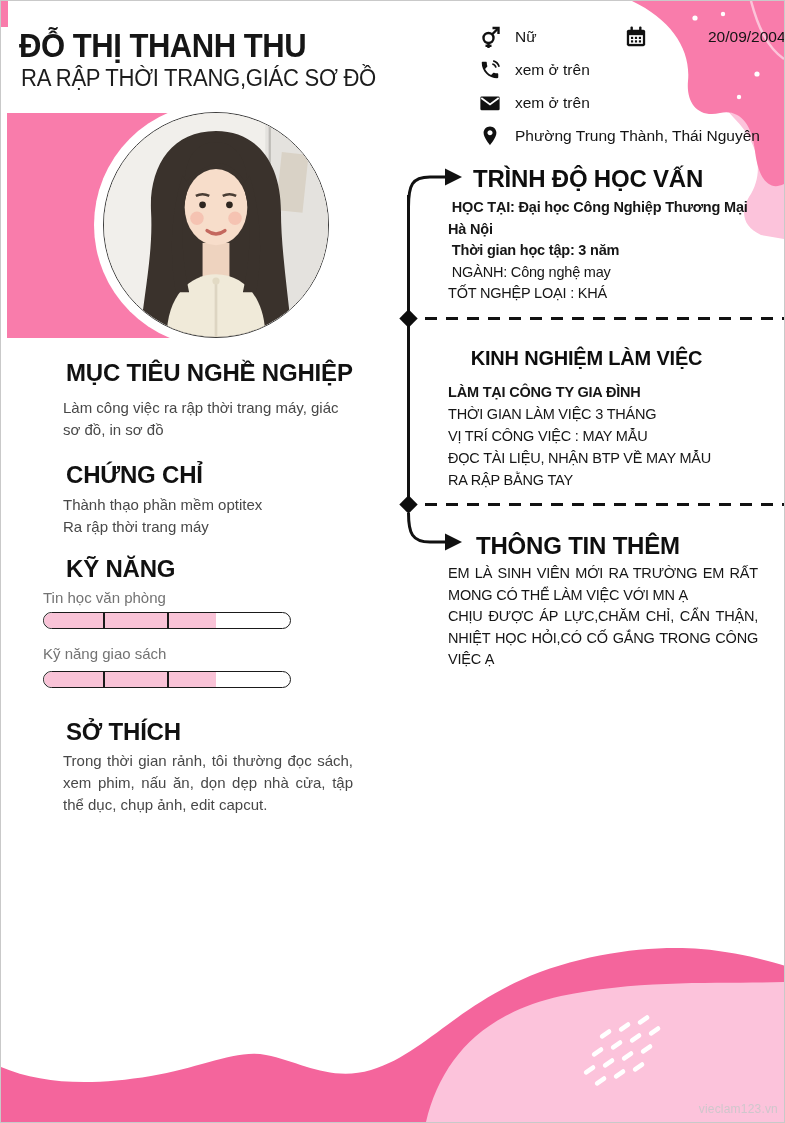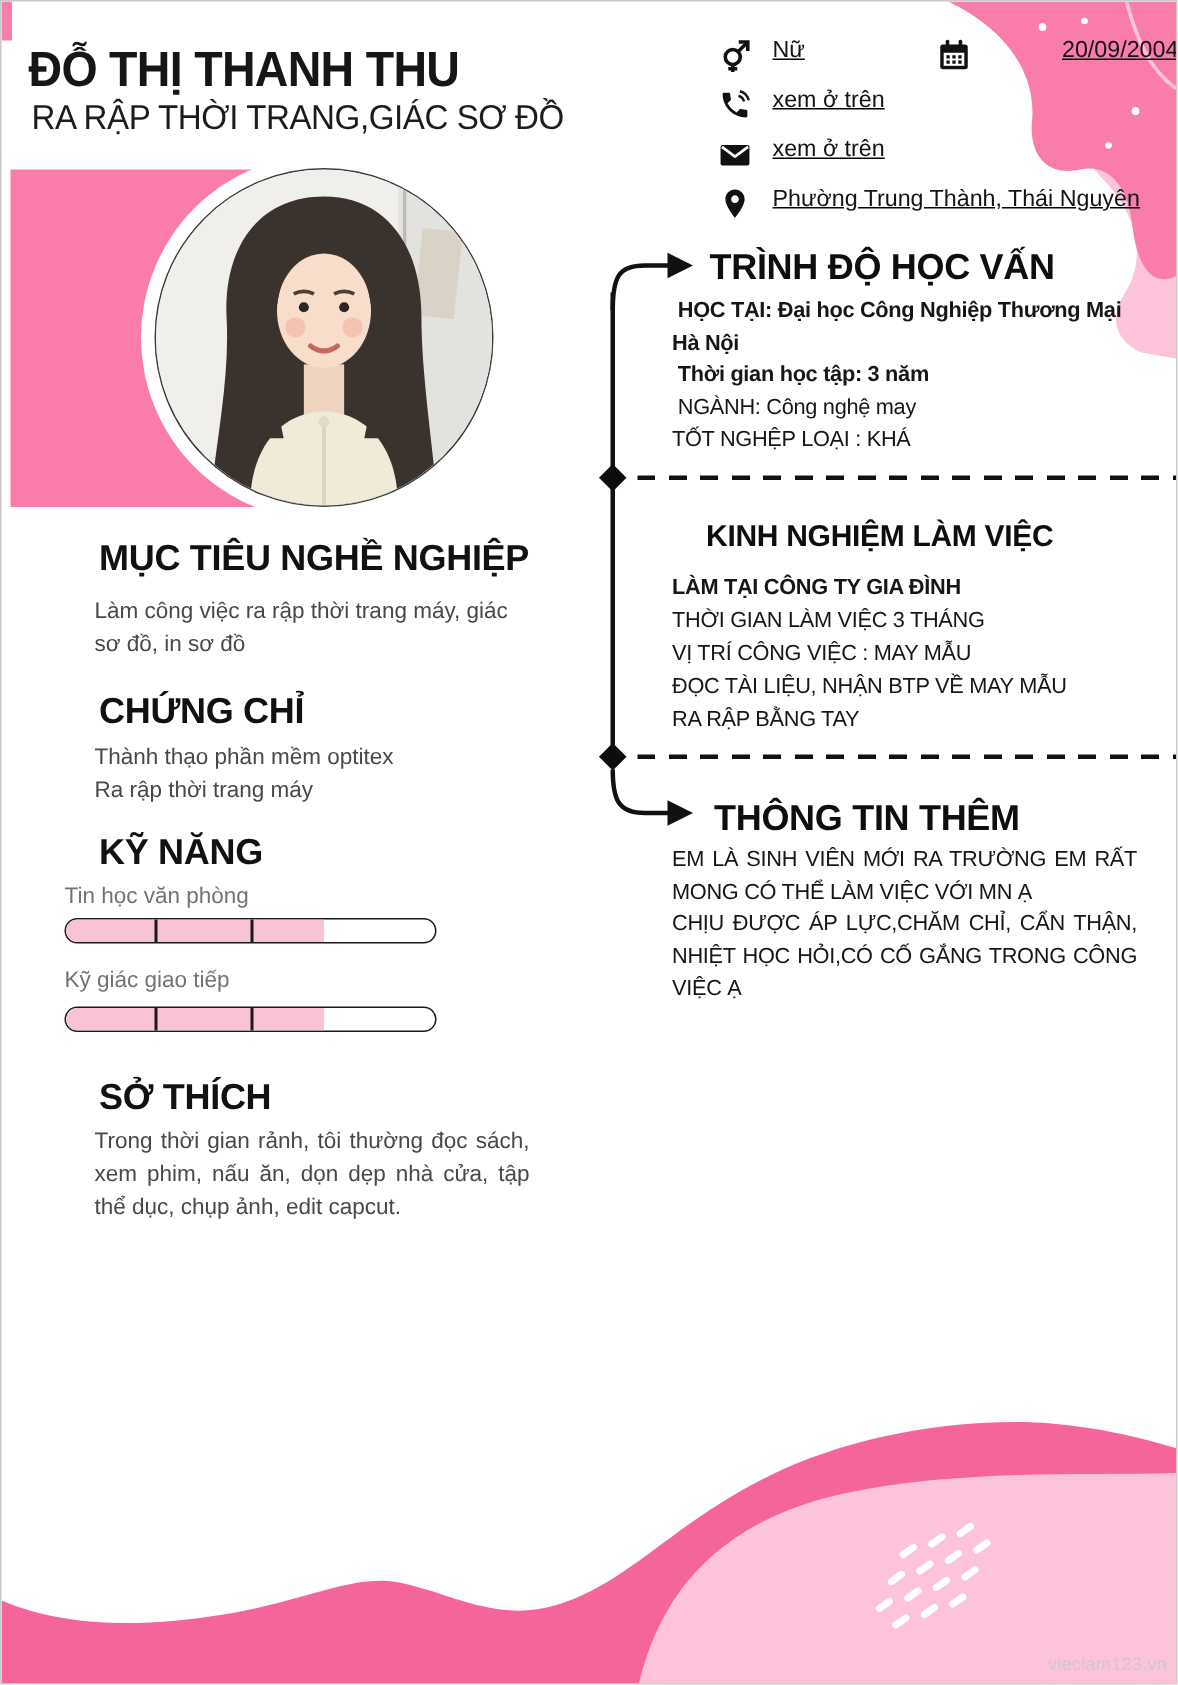--- a/index.html
+++ b/index.html
@@ -15,21 +15,21 @@
     color:#161616; letter-spacing:-0.5px; transform:scaleX(0.94); transform-origin:left top;
     white-space:nowrap;
   }
   .subtitle {
     position:absolute; left:20px; top:64px; font-size:23px; font-weight:400;
     color:#1c1c1c; letter-spacing:-0.3px; transform:scaleX(0.96); transform-origin:left top;
     white-space:nowrap;
   }
   .corner-mark { position:absolute; left:0; top:0; width:7px; height:26px; background:#F97CAB; }
   
-  .contact-row { position:absolute; height:24px; display:flex; align-items:flex-start;text-decoration:underline; }
+  .contact-row { position:absolute; height:24px; display:flex; align-items:center; }
   .contact-icon { width:22px; height:24px; display:flex; align-items:center; justify-content:center; }
   .contact-text { margin-left:14px; font-size:15.5px; color:#141414; white-space:nowrap; }
   
   .photo-rect { position:absolute; left:6px; top:112px; width:244px; height:225px; background:#F97CAB; }
   .photo-ring {
     position:absolute; left:93px; top:102px; width:244px; height:244px;
     background:#ffffff; border-radius:50%;
   }
   .photo-border {
     position:absolute; left:102px; top:111px; width:226px; height:226px;
@@ -215,21 +215,21 @@
 
   <div class="l-heading" style="top:554px;">KỸ NĂNG</div>
 
   <div class="skill-label" style="top:588px;">Tin học văn phòng</div>
   <div class="skill-bar" style="top:611px;">
     <div class="bar-fill" style="width: 70%;"></div>
     <div class="bar-tick tick-25"></div>
     <div class="bar-tick tick-50"></div>
   </div>
 
-  <div class="skill-label" style="top:644px;">Kỹ giác giao tiếp</div>
+  <div class="skill-label" style="top:644px;">Kỹ năng giao sách</div>
   <div class="skill-bar" style="top:670px;">
     <div class="bar-fill" style="width: 70%;"></div>
     <div class="bar-tick tick-25"></div>
     <div class="bar-tick tick-50"></div>
   </div>
 
   <div class="l-heading" style="top:717px;">SỞ THÍCH</div>
   <div class="l-text justify" style="top:749px; width:290px;">Trong thời gian rảnh, tôi thường đọc sách, xem phim, nấu ăn, dọn dẹp nhà cửa, tập thể dục, chụp ảnh, edit capcut.</div>
 
   <svg class="timeline-svg" viewBox="0 0 85 400">

